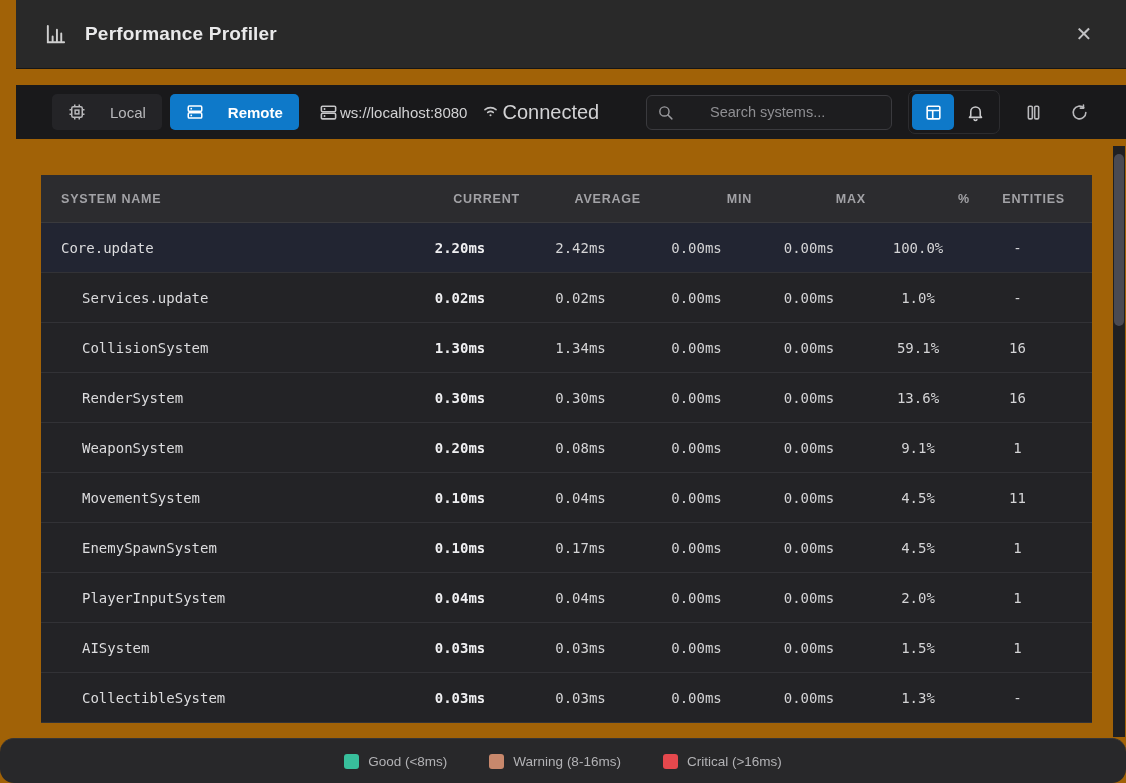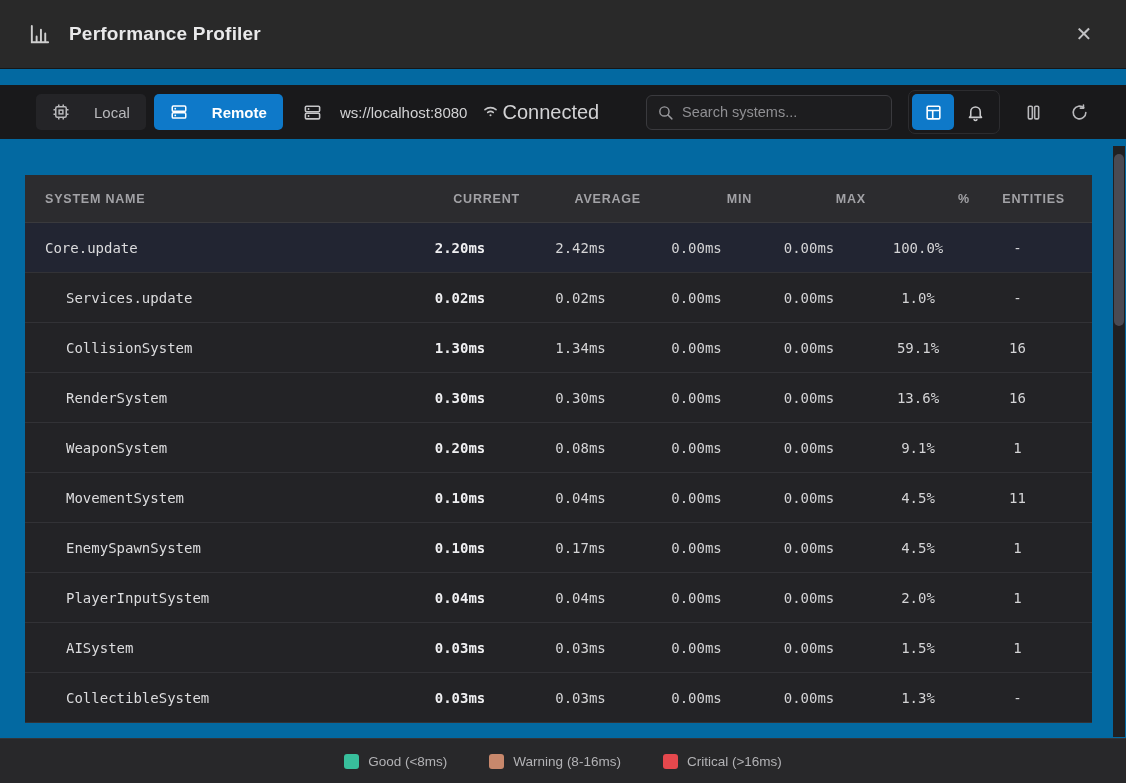--- a/index.html
+++ b/index.html
@@ -1,44 +1,44 @@
 <!DOCTYPE html>
 <html><head>
 <meta charset="utf-8">
 <style>
   * { margin: 0; padding: 0; box-sizing: border-box; }
   html, body { background: #161617; }
   body { width: 1126px; height: 783px; position: relative; overflow: hidden;
          font-family: "Liberation Sans", sans-serif; color: #d8d8da; }
-  .window { position: absolute; inset: 0; background: #0369a1; display: flex; flex-direction: column; }
+  .window { position: absolute; inset: 0; background: #a16207; display: flex; flex-direction: column; padding-left: 16px; }
 
   
   .titlebar { height: 69px; flex: 0 0 69px; background: #292929; border-bottom: 1px solid #161616;
               display: flex; align-items: center; padding: 0 28px; }
   .titlebar .app-icon { color: #cfcfcf; margin-right: 18px; display: flex; }
   .titlebar h1 { font-size: 19px; font-weight: 700; color: #e9e9ea; letter-spacing: 0.2px; }
   .close-btn { margin-left: auto; color: #c2c2c4; font-size: 20px; width: 28px; height: 28px;
                display: flex; align-items: center; justify-content: center; cursor: pointer; }
 
   
   .toolbar { margin-top: 16px; height: 54px; flex: 0 0 54px; background: #19191b;
              display: flex; align-items: center; padding: 0 32px 0 36px; }
   .btn { display: inline-flex; align-items: center; gap: 24px; height: 36px; padding: 0 16px;
          border-radius: 5px; font-size: 15px; cursor: pointer; border: none; }
   .btn .ic { display: flex; }
   .btn-local { background: #242427; color: #b9b9bc; }
   .btn-remote { background: #0e79c9; color: #ffffff; font-weight: 700; margin-left: 8px; }
-  .host-group { display: flex; align-items: center; margin-left: 20px; color: #d2d2d4; font-size: 15px; gap: 16px; }
+  .host-group { display: flex; align-items: center; margin-left: 20px; color: #d2d2d4; font-size: 15px; }
   .host-group .ic { display: flex; color: #c6c6c8; margin-right: 2px; }
   .conn-group { display: flex; align-items: flex-start; margin-left: 14px; color: #d2d2d4; font-size: 20px; }
   .conn-group .ic { display: flex; color: #c6c6c8; margin-right: 2px; }
 
   .toolbar-right { margin-left: auto; display: flex; align-items: center; }
   .search-box { display: flex; align-items: center; width: 246px; height: 35px; background: #1d1d1f;
-                border: 1px solid #3a3a3e; border-radius: 6px; padding: 0 10px; color: #8f8f93; }
+                border: 1px solid #3a3a3e; border-radius: 6px; padding: 0 10px; color: #8f8f93; gap: 28px; }
   .search-box .ic { display: flex; margin-right: 8px; color: #9a9a9e; }
   .search-box input { flex: 1; background: transparent; border: none; outline: none;
                       color: #d8d8da; font-size: 14.5px; font-family: "Liberation Sans", sans-serif; }
   .search-box input::placeholder { color: #8f8f93; }
   .seg-control { display: flex; margin-left: 16px; background: #19191b; border: 1px solid #2c2c2f;
                  border-radius: 7px; padding: 3px; }
   .seg-btn { width: 42px; height: 36px; display: flex; align-items: center; justify-content: center;
              border-radius: 5px; color: #c9c9cb; cursor: pointer; }
   .seg-btn.active { background: #0e79c9; color: #ffffff; }
   .icon-btn { width: 30px; height: 30px; display: flex; align-items: center; justify-content: center;
@@ -60,21 +60,21 @@
           font-family: "DejaVu Sans Mono", monospace; font-size: 14px; color: #d4d4d6; }
   .trow.selected { background: #222532; }
   .cell.name { text-align: left; padding-left: 20px; color: #dcdcde; }
   .trow.child .cell.name { padding-left: 41px; }
   .cell.num { text-align: center; }
   .cell.current { font-weight: 700; color: #efeff1; }
 
   
   .footer { position: absolute; left: 0; right: 0; bottom: 0; height: 45px; background: #28282a;
             border-top: 1px solid #343437; display: flex; align-items: center; justify-content: center;
-            gap: 42px; }
+            gap: 42px; border-radius: 14px; }
   .legend-item { display: flex; align-items: center; gap: 9px; font-size: 13.5px; color: #b2b2b5; }
   .swatch { width: 15px; height: 15px; border-radius: 3px; }
 
   
   .scrollbar-track { position: absolute; top: 146px; bottom: 46px; right: 1px; width: 12px;
                      background: #202022; }
   .scrollbar-thumb { position: absolute; top: 8px; left: 1px; width: 10px; height: 172px;
                      background: #4a4a52; border-radius: 5px; cursor: grab; }
 
   svg { display: block; }

